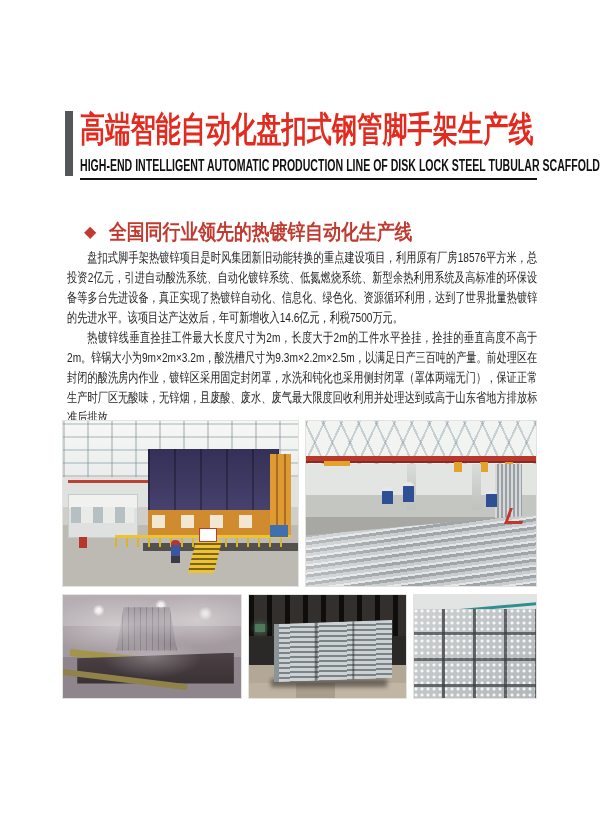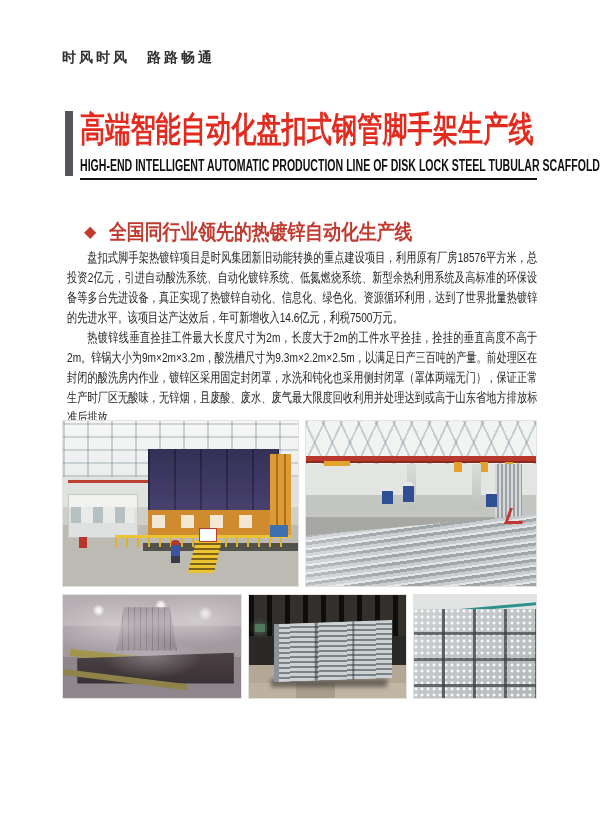--- a/index.html
+++ b/index.html
@@ -137,21 +137,20 @@
       repeating-linear-gradient(180deg,rgba(0,0,0,0) 0 23px,rgba(58,62,64,.7) 23px 26px),
       radial-gradient(circle at 2px 2px,rgba(255,255,255,.85) 1px,rgba(0,0,0,0) 2px),
       linear-gradient(135deg,#cdd1d2,#b2b7b9);
     background-size:auto,auto,6px 6px,auto;}
 </style>
 </head>
 <body>
 
 <div class="page">
 
-  <div class="slogan">时风时风　路路畅通</div>
 
   <div class="title-bar"></div>
   <div class="title-cn">高端智能自动化盘扣式钢管脚手架生产线</div>
   <div class="title-en">HIGH-END INTELLIGENT AUTOMATIC PRODUCTION LINE OF DISK LOCK STEEL TUBULAR SCAFFOLD</div>
   <div class="title-underline"></div>
 
   <div class="section-heading">
     <span class="diamond">◆</span>
     <span class="section-text">全国同行业领先的热镀锌自动化生产线</span>
   </div>

